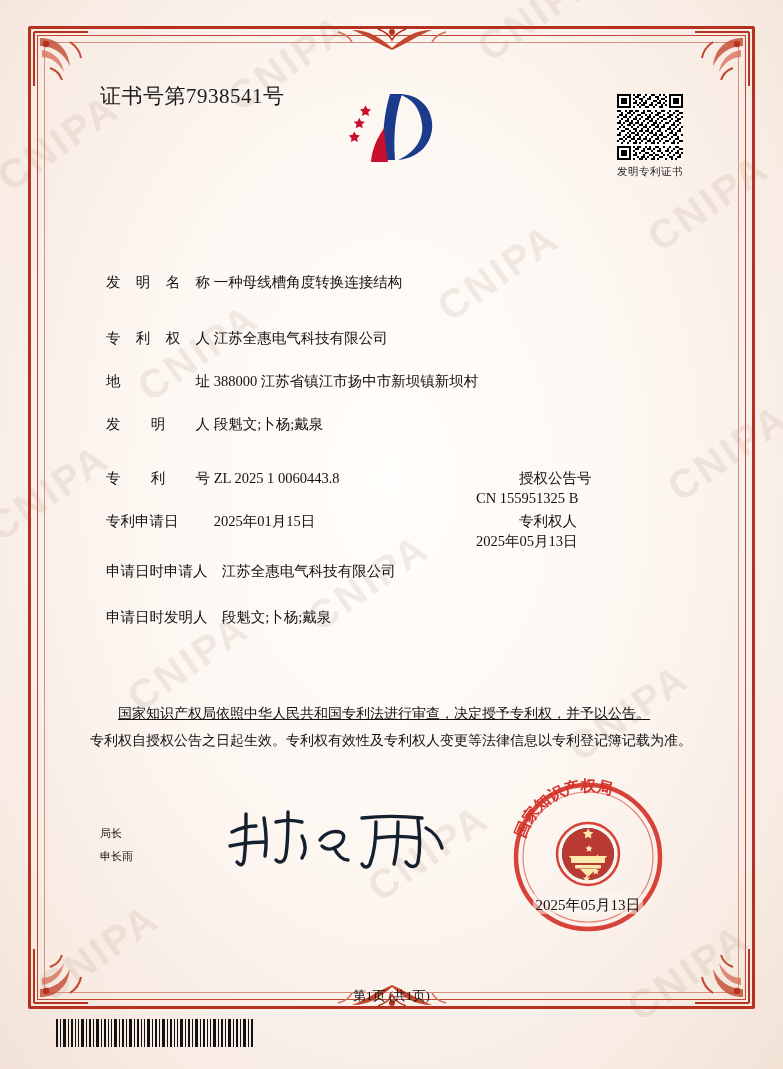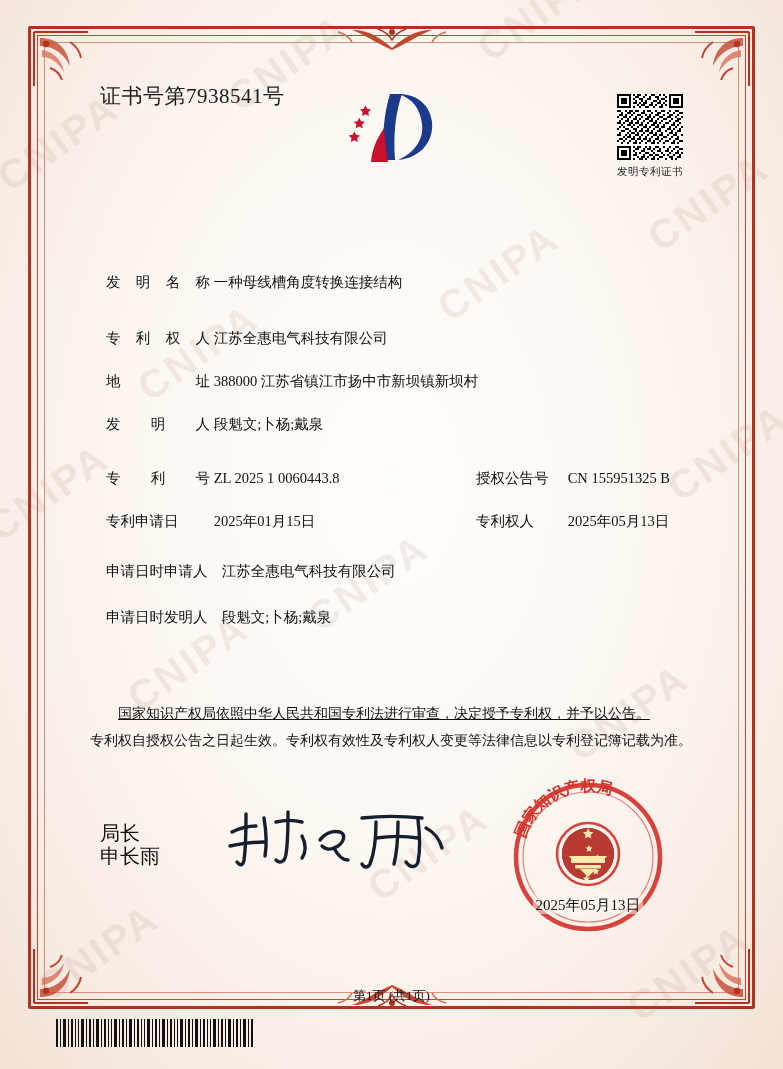--- a/index.html
+++ b/index.html
@@ -172,39 +172,39 @@
   .lbl.nopad { text-align-last: left; }
   .val {
     display: inline-block;
     vertical-align: top;
   }
   .col2 {
     position: absolute;
     left: 370px;
     top: 0;
   }
-  .col2 .lbl { width: 88px; }
+  .col2 .lbl { width: 88px; margin-left: 43px; }
 
   .para {
     position: absolute;
     top: 640px;
     left: 30px;
     right: 26px;
     font-size: 14px;
     line-height: 27px;
     color: #111;
   }
   .para p { margin: 0; }
   .para .indent { text-indent: 28px; text-decoration: underline; }
 
   .director {
     position: absolute;
     left: 40px;
     top: 762px;
-    font-size: 20px;
+    font-size: 11px;
     line-height: 23px;
     color: #111;
   }
   .signature {
     position: absolute;
     left: 160px;
     top: 742px;
     width: 240px;
     height: 72px;
   }

